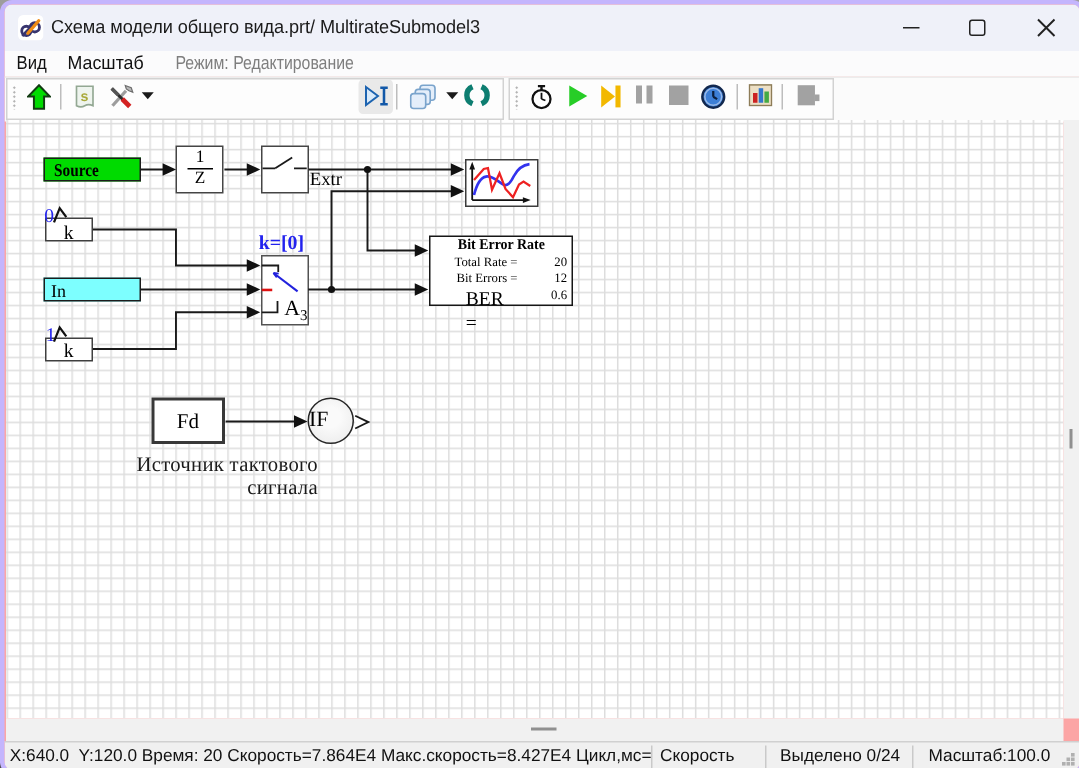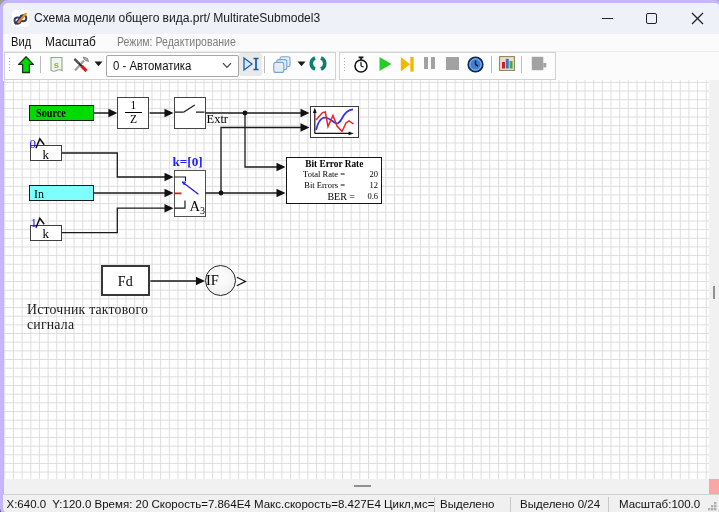--- a/index.html
+++ b/index.html
@@ -73,26 +73,20 @@
     <svg class="ticon" style="left:68px" width="19" height="18" viewBox="0 0 19 18">
       <path d="M12.5,1 l4,1.5 l1,3 l-2.5,-1 l-1.8,-1.2 z" fill="#b9b9b9" stroke="#6e6e6e" stroke-width="0.8"></path>
       <path d="M13,4.5 L4,14.5" stroke="#9d9d9d" stroke-width="2.2"></path>
       <path d="M3.5,3 L15,14.5" stroke="#2a2a2a" stroke-width="2"></path>
       <path d="M3.5,3 L8,7.5" stroke="#555" stroke-width="2.4"></path>
       <path d="M10.5,10 L15.5,15" stroke="#d42222" stroke-width="3.2"></path>
     </svg>
     <svg class="ticon" style="left:91px;top:9px" width="9" height="6" viewBox="0 0 9 6">
         <polygon points="0.5,0.5 8.5,0.5 4.5,5.2" fill="#1a1a1a"></polygon>
       </svg>
-    <div id="combo">
-        <span class="ct" style="transform:scaleX(0.95);transform-origin:0 0;display:inline-block;white-space:nowrap;">0 - Автоматика</span>
-      <svg style="position:absolute;right:6px;top:6px" width="10" height="7" viewBox="0 0 10 7">
-          <path d="M1,1.2 L5,5.4 L9,1.2" stroke="#3f3f3f" stroke-width="1.2" fill="none"></path>
-        </svg>
-    </div>
     <div id="playIbg"></div>
     <svg class="ticon" style="left:240px" width="17" height="16" viewBox="0 0 17 16">
       <polygon points="1,2 9,8 1,14" fill="#d9eafa" stroke="#1c63b0" stroke-width="1.3"></polygon>
       <path d="M10.5,2.5 h5 M13,2.5 v11 M10.5,13.5 h5" stroke="#1258a8" stroke-width="1.7"></path>
     </svg>
     <div class="tsep" style="left:261px"></div>
     <svg class="ticon" style="left:270px" width="18" height="17" viewBox="0 0 18 17">
       <rect x="7" y="0.8" width="10" height="10" rx="2" fill="#e4eefa" stroke="#7aa4cc" stroke-width="1.1"></rect>
       <rect x="3.8" y="3.6" width="10" height="10" rx="2" fill="#e4eefa" stroke="#7aa4cc" stroke-width="1.1"></rect>
       <rect x="0.8" y="6.4" width="10" height="10" rx="2" fill="#e4eefa" stroke="#7aa4cc" stroke-width="1.1"></rect>
@@ -152,21 +146,21 @@
   </svg></div>
   <div id="vscroll">
       <div id="vthumb"></div>
     </div>
   <div id="hscroll">
       <div id="hthumb"></div>
     </div>
   <div id="status">
     <span style="left:3.5px">X:640.0  Y:120.0 Время: 20 Скорость=7.864E4 Макс.скорость=8.427E4 Цикл,мс=</span>
     <div class="sdiv" style="left:431px"></div>
-    <span style="left:437px">Выделено</span>
+    <span style="left:437px">Скорость</span>
     <div class="sdiv" style="left:507px"></div>
     <span style="left:517px">Выделено 0/24</span>
     <div class="sdiv" style="left:605px"></div>
     <span style="left:616px">Масштаб:100.0</span>
     <svg style="position:absolute;right:3px;bottom:3px" width="10" height="10" viewBox="0 0 10 10">
       <g fill="#b0b0b0">
           <rect x="7" y="1" width="2.4" height="2.4"></rect>
           <rect x="4" y="4" width="2.4" height="2.4"></rect>
           <rect x="7" y="4" width="2.4" height="2.4"></rect>
           <rect x="1" y="7" width="2.4" height="2.4"></rect>
@@ -201,30 +195,30 @@
   <div class="blk" style="left:170.5px;top:166.5px;width:32px;height:47.5px;background:#fff;border:1.7px solid #525252;"></div>
   <span class="serif" style="position:absolute;left:169.5px;top:150.5px;font-size:13.2px;font-weight:bold;color:#2222ee;">k=[0]</span>
   <span class="serif" style="position:absolute;left:186.5px;top:195px;font-size:14.5px;">A<sub style="font-size:10px;line-height:0;vertical-align:-3px;">3</sub></span>
   <div class="blk" style="left:306.5px;top:102.5px;width:49px;height:32px;background:#fff;border:1.9px solid #3c3c3c;"></div>
   <div class="blk" style="left:282.5px;top:153.5px;width:96.5px;height:47.5px;background:#fff;border:1.4px solid #161616;">
     <div style="position:absolute;left:0;right:0;top:0.5px;text-align:center;font-size:10px;font-weight:bold;transform:scaleX(0.93);">Bit Error Rate</div>
     <div style="position:absolute;right:36px;top:11.6px;font-size:8.5px;">Total Rate =</div>
       <div style="position:absolute;right:3px;top:11.6px;font-size:8.5px;">20</div>
     <div style="position:absolute;right:36px;top:22.7px;font-size:8.5px;">Bit Errors =</div>
       <div style="position:absolute;right:3px;top:22.7px;font-size:8.5px;text-align:right;">12</div>
-    <div style="position:absolute;right:26px;top:33.8px;font-size:10px;margin-left:24px;">BER =</div>
+    <div style="position:absolute;right:36px;top:33.8px;font-size:13px;margin-left:24px;">BER =</div>
       <div style="position:absolute;right:3px;top:33.8px;font-size:8.5px;">0.6</div>
   </div>
   <div class="blk" style="left:97.5px;top:261.5px;width:49.5px;height:31.5px;background:#fff;border:2px solid #383838;">
     <div style="position:absolute;left:0;right:0;top:7px;text-align:center;font-size:14px;">Fd</div>
   </div>
   <div class="blk" style="left:202px;top:262px;width:31px;height:31px;border:1.6px solid #262626;border-radius:50%;background:radial-gradient(circle at 50% 42%,#fafafa 30%,#e9e9e9 100%);">
     <div style="position:absolute;left:0;right:0;top:6px;text-align:left;font-size:14.5px;">IF</div>
   </div>
-  <div class="serif" style="position:absolute;left:24px;top:299px;width:166px;text-align:left;font-size:13.8px;line-height:15px;color:#1a1a1a;letter-spacing:0.2px;">Источник тактового<br>сигнала</div>
+  <div class="serif" style="position:absolute;left:43px;top:299px;width:166px;text-align:right;font-size:13.8px;line-height:15px;color:#1a1a1a;letter-spacing:0.2px;">Источник тактового<br>сигнала</div>
 
   <svg id="wires" style="position:absolute;left:0;top:0;pointer-events:none" width="717" height="510" viewBox="0 0 717 510">
     <g stroke="#1a1a1a" stroke-width="1.3" fill="none">
       <path d="M91,110 H106"></path>
       <path d="M146.6,110 H162.2"></path>
       <path d="M202.7,110 H298.3"></path>
       <path d="M242,110 V164 H274.3"></path>
       <path d="M202.5,190 H274.3"></path>
       <path d="M218,190 V124.5 H298.3"></path>
       <path d="M59,150 H114.3 V174 H162.2"></path>

